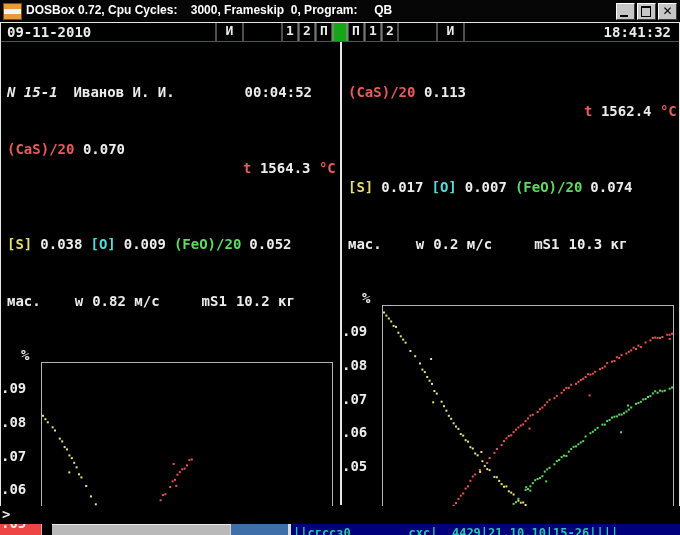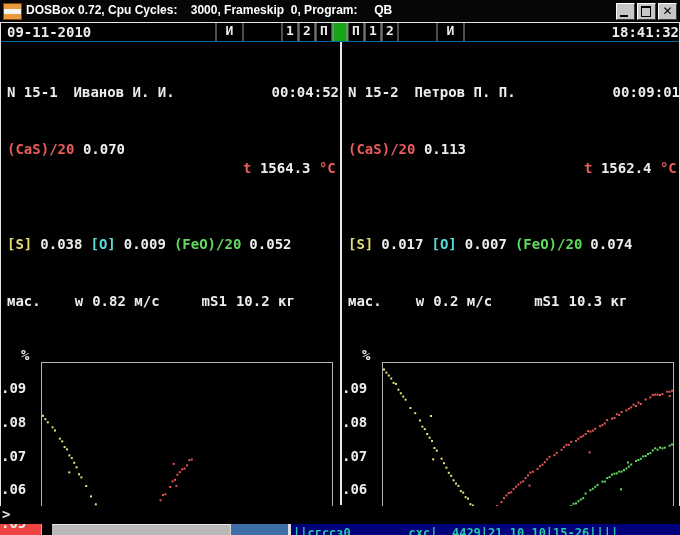--- a/index.html
+++ b/index.html
@@ -16,36 +16,36 @@
           border-right:1px solid #3a3a3a;border-bottom:1px solid #3a3a3a;position:relative;cursor:default;}
   .winbtn .g-min{position:absolute;left:3px;bottom:2px;width:8px;height:2px;background:#000;}
   .winbtn .g-max{position:absolute;left:3px;top:2px;width:8px;height:8px;border:1px solid #000;border-top-width:2px;}
   .winbtn .g-close{position:absolute;left:0;top:0;width:100%;height:100%;color:#000;font:bold 12px "DejaVu Sans",sans-serif;
           text-align:center;line-height:14px;}
   
   .dos{position:absolute;left:0;top:22px;width:678px;height:483px;border:1px solid #e6e6e6;background:#000;color:#ececec;}
   .statusrow{height:18px;border-bottom:1px solid #0369a1;display:flex;align-items:center;
              font:bold 14px "DejaVu Sans Mono",monospace;}
   .sr-date{padding-left:6px;white-space:pre;}
-  .sr-time{margin-left:auto;white-space:pre;}
+  .sr-time{margin-left:auto;padding-right:8px;white-space:pre;}
   .sr-cluster{position:absolute;left:50%;transform:translateX(-50%);display:flex;align-items:stretch;height:18px;}
   .cell{border-left:1px solid #9a9a9a;border-right:1px solid #9a9a9a;min-width:15px;text-align:center;
         line-height:17px;font:bold 13px "DejaVu Sans Mono",monospace;}
   .cell.wide{min-width:26px;}
   .cell.blank{border:none;min-width:38px;}
   .cell.green{min-width:13px;}
   
   .main{display:flex;height:463px;}
   .panel{position:relative;width:339px;height:463px;}
   .panel.left{border-right:1px solid #e6e6e6;}
   .panel.right{border-left:1px solid #e6e6e6;}
   .hdr{padding:3px 0 0 6px;font:bold 14px/19px "DejaVu Sans Mono",monospace;white-space:pre;}
   .hl{display:flex;}
-  .hl1 .num{margin-right:16px;}
-  .hl1 .time{margin-left:auto;padding-right:1px;}
+  .hl1 .num{margin-right:16px;font-style:italic;}
+  .hl1 .time{margin-left:auto;padding-right:28px;}
   .hl2 .rgt{margin-left:auto;padding-right:22px;}
   .hl3 span{margin-right:8px;}
   .hl4 .wl{margin-left:34px;}
   .hl4 .wv{margin-left:9px;}
   .hl4 .msl{margin-left:42px;}
   .hl4 .msv{margin-left:9px;}
   .c-red{color:#e85c5c;}
   .c-yel{color:#e3dd72;}
   .c-cyn{color:#55dcdc;}
   .c-grn{color:#5fdc5f;}
@@ -376,25 +376,20 @@
                 <rect x="141.6" y="238.6" width="2" height="2" fill="#e8e17a"></rect>
                 <rect x="144.0" y="240.4" width="2" height="2" fill="#e8e17a"></rect>
                 <rect x="148.8" y="244.3" width="2" height="2" fill="#e8e17a"></rect>
               </svg>
           </div>
         </div>
       </div>
 
       <div class="panel right">
         <div class="hdr">
-          <div class="hl hl1">
-            <span class="num">N 15-2</span>
-            <span>Петров П. П.</span>
-            <span class="time">00:09:01</span>
-          </div>
           <div class="hl hl2">
             <span class="c-red">(CaS)/20</span><span>&nbsp;</span>
             <span>0.113</span>
             <span class="rgt">
               <span class="c-red">t</span><span>&nbsp;</span><span>1562.4</span><span>&nbsp;</span><span class="c-red">°C</span>
             </span>
           </div>
           <div class="hl hl3">
             <span class="c-yel">[S]</span>
             <span>0.017</span>

